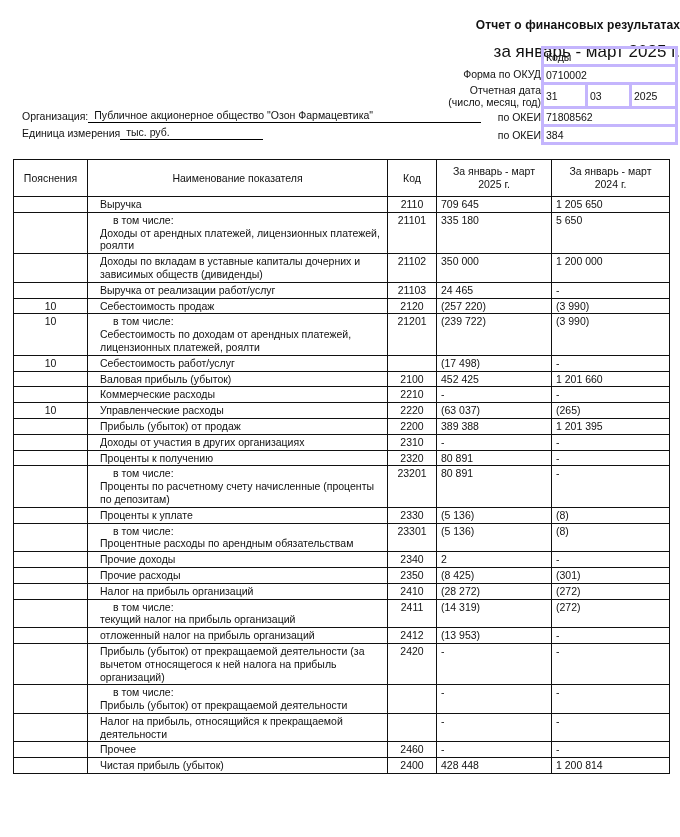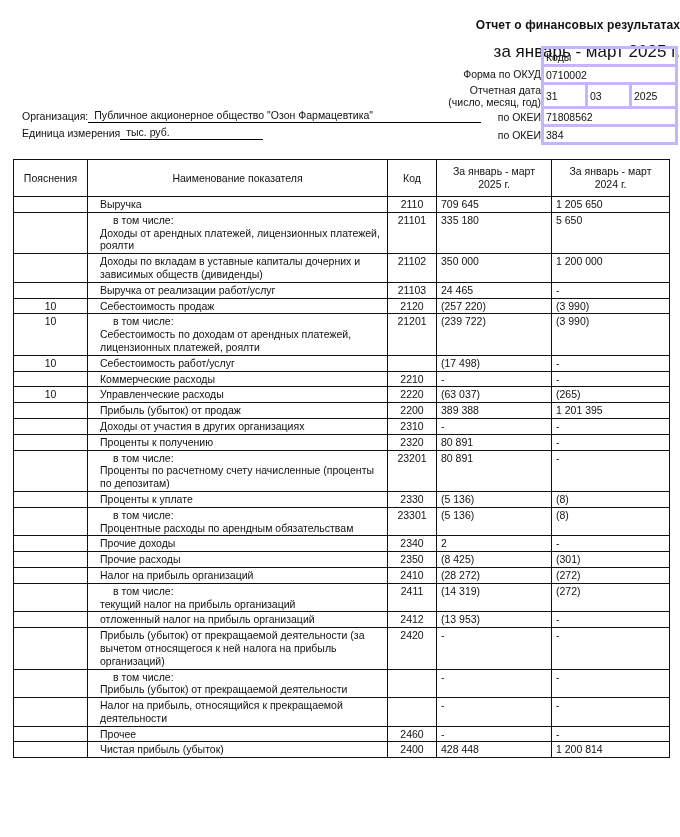--- a/index.html
+++ b/index.html
@@ -288,20 +288,29 @@
           <td class="note">10</td>
           <td class="name ind-1">
             <span class="nm">Себестоимость работ/услуг</span>
           </td>
           <td class="code"></td>
           <td class="num">(17 498)</td>
           <td class="num">-</td>
         </tr>
         <tr>
           <td class="note"></td>
+          <td class="name ind-1">
+            <span class="nm">Валовая прибыль (убыток)</span>
+          </td>
+          <td class="code">2100</td>
+          <td class="num">452 425</td>
+          <td class="num">1 201 660</td>
+        </tr>
+        <tr>
+          <td class="note"></td>
           <td class="name ind-0">
             <span class="nm">Коммерческие расходы</span>
           </td>
           <td class="code">2210</td>
           <td class="num">-</td>
           <td class="num">-</td>
         </tr>
         <tr>
           <td class="note">10</td>
           <td class="name ind-0">

